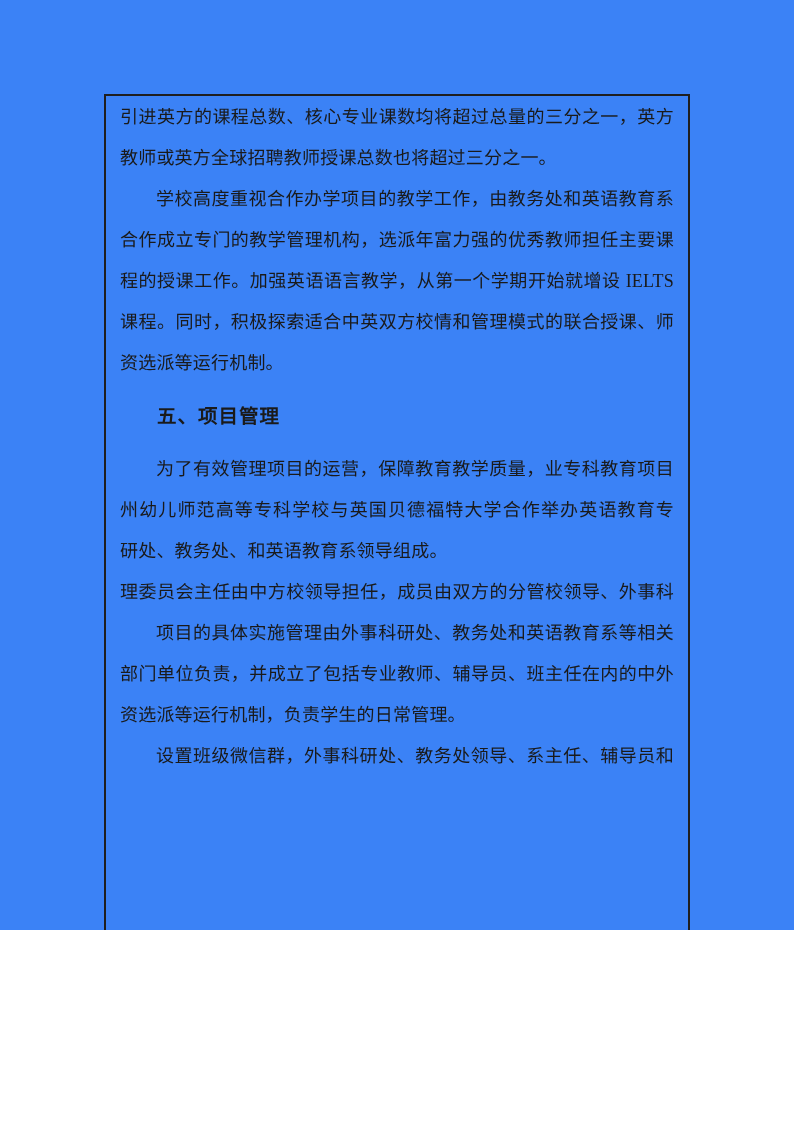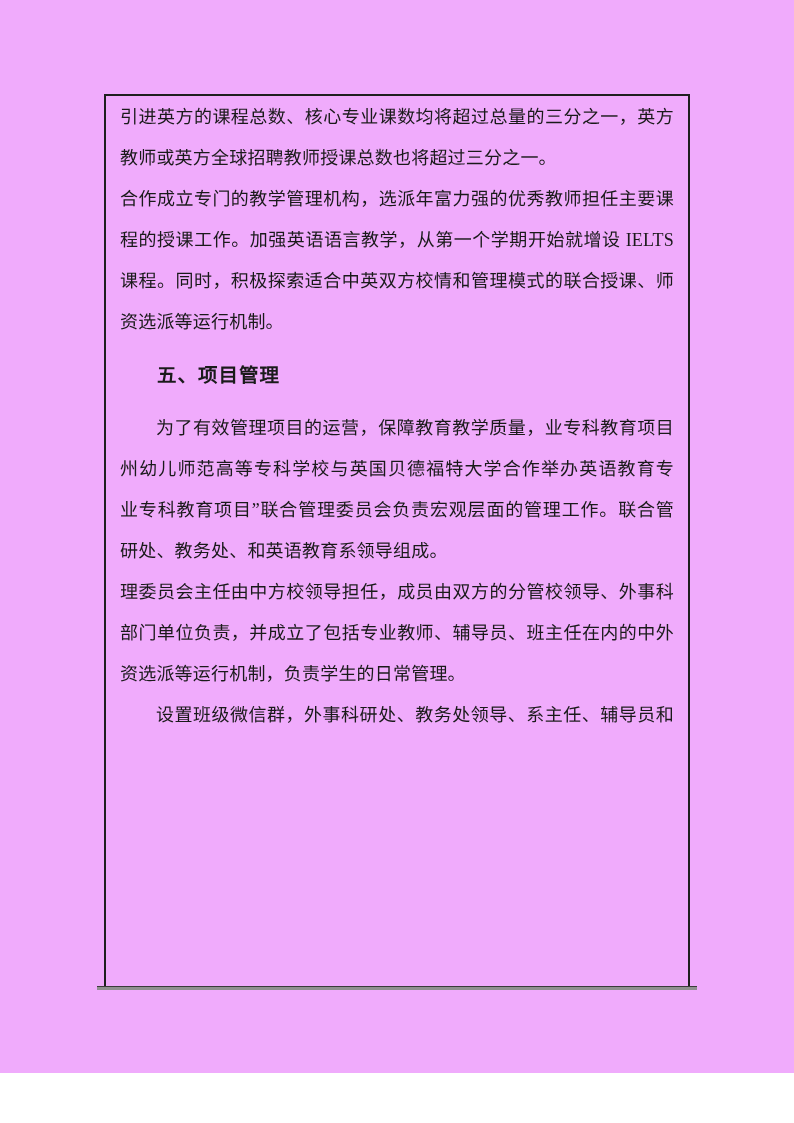--- a/index.html
+++ b/index.html
@@ -3,22 +3,22 @@
 <meta charset="utf-8">
 <style>
   html, body {
     margin: 0;
     padding: 0;
     background: #ffffff;
   }
   .page {
     position: relative;
     width: 794px;
-    height: 1073px;
-    background: #f0abfc;
+    height: 930px;
+    background: #3b82f6;
     overflow: hidden;
     font-family: "Liberation Serif", "DejaVu Serif", serif;
   }
   .doc-box {
     position: absolute;
     left: 104px;
     top: 94px;
     width: 586px;
     height: 893px;
     box-sizing: border-box;
@@ -69,36 +69,37 @@
 </head>
 <body>
 
 <div class="page">
   <div class="doc-box" style="border-color: rgb(31, 31, 31); color: rgb(26, 26, 26);">
       <div class="para body">
         <div class="line just">引进英方的课程总数、核心专业课数均将超过总量的三分之一，英方</div>
         <div class="line">教师或英方全球招聘教师授课总数也将超过三分之一。</div>
       </div>
       <div class="para body">
+        <div class="line just indent">学校高度重视合作办学项目的教学工作，由教务处和英语教育系</div>
         <div class="line just">合作成立专门的教学管理机构，选派年富力强的优秀教师担任主要课</div>
         <div class="line just">程的授课工作。加强英语语言教学，从第一个学期开始就增设 IELTS</div>
         <div class="line just">课程。同时，积极探索适合中英双方校情和管理模式的联合授课、师</div>
         <div class="line">资选派等运行机制。</div>
       </div>
       <div class="para h1">
         <div class="line">五、项目管理</div>
       </div>
       <div class="para body">
         <div class="line just indent">为了有效管理项目的运营，保障教育教学质量，业专科教育项目“郑</div>
         <div class="line just">州幼儿师范高等专科学校与英国贝德福特大学合作举办英语教育专</div>
-        <div class="line just">业专科教育项目”联合管理委员会负责宏观层面的管理工作。联合管</div>
         <div class="line">研处、教务处、和英语教育系领导组成。</div>
         <div class="line just">理委员会主任由中方校领导担任，成员由双方的分管校领导、外事科</div>
       </div>
       <div class="para body">
+        <div class="line just indent">项目的具体实施管理由外事科研处、教务处和英语教育系等相关</div>
         <div class="line just">部门单位负责，并成立了包括专业教师、辅导员、班主任在内的中外</div>
         <div class="line">资选派等运行机制，负责学生的日常管理。</div>
       </div>
       <div class="para body">
         <div class="line just indent">设置班级微信群，外事科研处、教务处领导、系主任、辅导员和</div>
       </div>
     </div>
   <div class="bottom-rule" style="background: rgb(143, 143, 143);"></div>
 </div>
 

